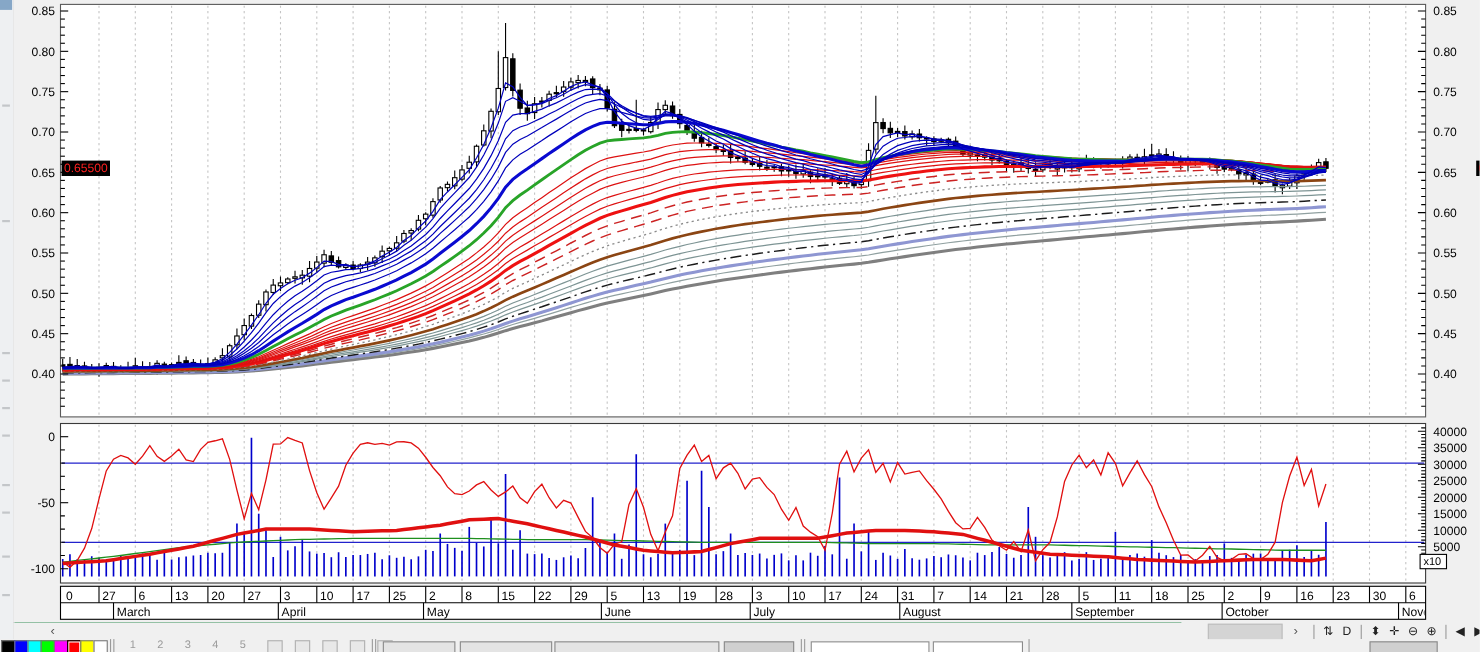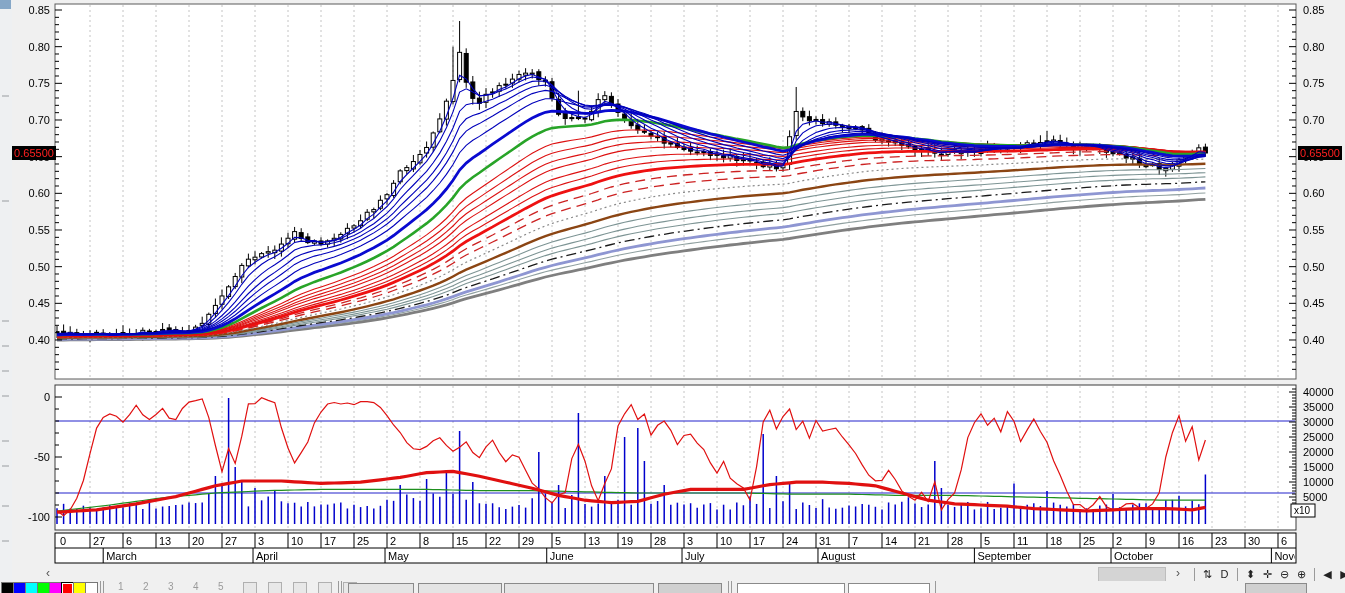--- a/index.html
+++ b/index.html
@@ -4,21 +4,21 @@
 <style>
   html,body{margin:0;padding:0;background:#f0f0f0;width:1345px;height:593px;overflow:hidden;
     font-family:"Liberation Sans",sans-serif;}
   #app{position:relative;width:1074px;height:593px;background:#15803d;}
   #left-strip{position:absolute;left:0;top:0;width:12px;height:593px;background:#eef0f2;
     border-right:1px solid #b5b5b5;}
   #left-strip .blue-top{position:absolute;left:0;top:0;width:11px;height:9px;background:#86a7c7;}
   #left-strip .mark{position:absolute;left:2px;width:7px;height:2px;background:#c3c6c9;}
   #chart-svg{position:absolute;left:0;top:0;}
   .price-tag{position:absolute;width:44px;height:14px;background:#000;color:#ff2020;
-    font-size:11px;line-height:14px;text-align:center;letter-spacing:0;}
+    font-size:11px;line-height:14px;text-align:center;letter-spacing:0;margin-left:44px;}
   #tag-left{left:12px;top:146px;}
   #tag-right{left:1298px;top:146px;}
   #scroll-row{position:absolute;left:12px;top:566px;width:1333px;height:16px;background:#f0f0f0;}
   .scroll-arrow{position:absolute;top:0px;width:16px;height:15px;color:#555;font-size:12px;
     line-height:15px;text-align:center;cursor:pointer;}
   #scroll-left{left:28px;}
   #scroll-right{left:1158px;}
   #scroll-thumb{position:absolute;left:1086px;top:1px;width:66px;height:13px;background:#d4d4d4;
     border:1px solid #bdbdbd;}
   #nav-tools{position:absolute;left:1178px;top:0px;height:16px;display:flex;align-items:center;}

